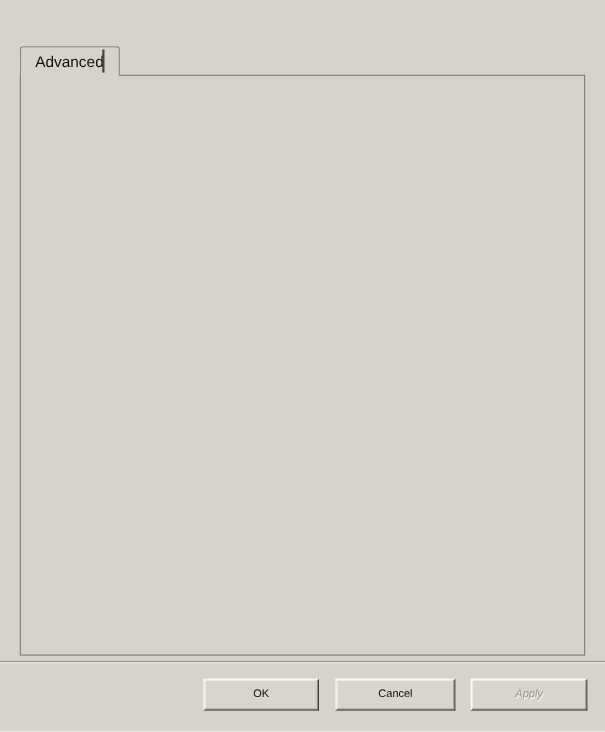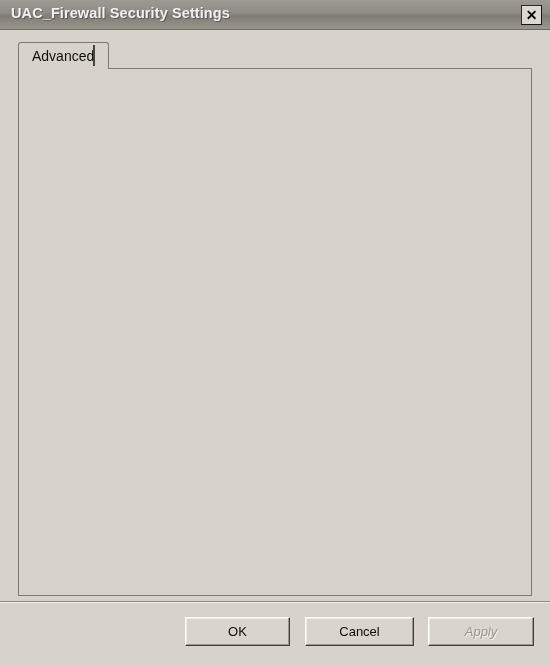--- a/index.html
+++ b/index.html
@@ -292,21 +292,21 @@
     position: absolute;
     background: #d9d5cc;
     border: 1px solid #ffffff;
     border-right-color: #3f3d39;
     border-bottom-color: #3f3d39;
     box-shadow: inset -1px -1px 0 #9b9790, inset 1px 1px 0 #efece6;
     box-sizing: border-box;
     display: flex;
     align-items: center;
     justify-content: center;
-    font-size: 13px;
+    font-size: 10px;
     color: #0d0d0c;
     cursor: pointer;
     white-space: nowrap;
     text-align: right;
   }
   .btn.disabled {
     color: #9b978f;
     text-shadow: 1px 1px 0 #f2efe9;
     cursor: default;
   }
@@ -359,24 +359,20 @@
     border-top: 1px solid #8d8a83;
     border-bottom: 1px solid #f0ede7;
     box-sizing: border-box;
   }
 </style>
 </head>
 <body>
 
 <div class="window">
 
-  <div class="titlebar">
-    <div class="title-text">UAC_Firewall Security Settings</div>
-    <div class="close-btn">✕</div>
-  </div>
 
   <div class="tabpanel"></div>
   <div class="tab">Advanced</div>
   <div class="tab-sep"></div>
 
   <div class="lbl" id="lbl-groups">Group or user names:</div>
 
   <div class="listbox" id="users-list">
     <div class="list-inner">
 

